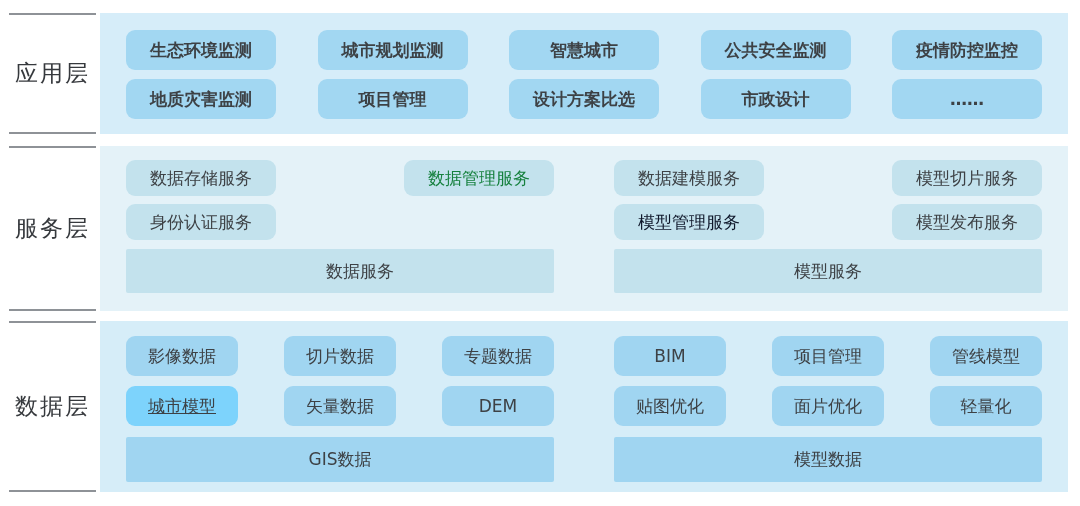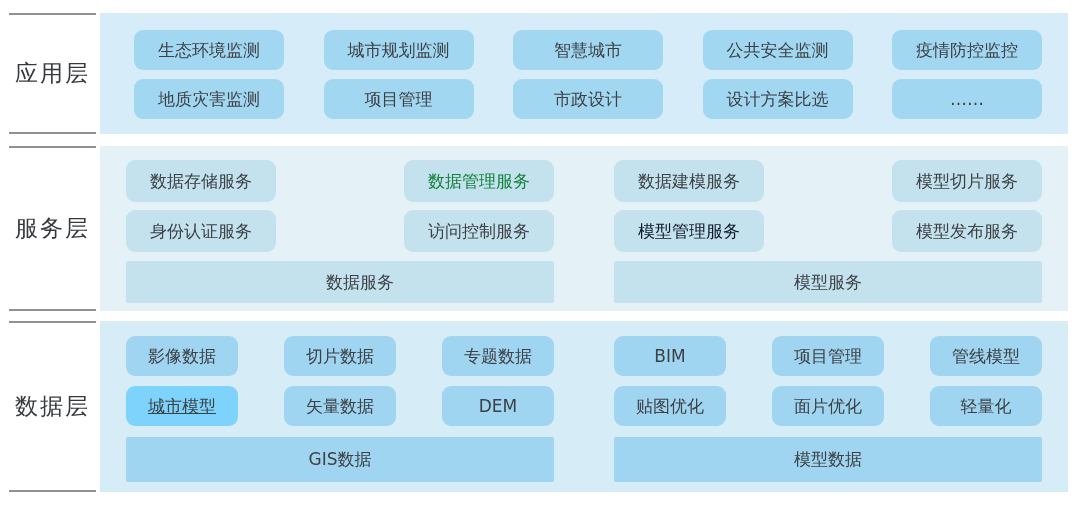--- a/index.html
+++ b/index.html
@@ -27,21 +27,21 @@
     border-top:2px solid #8e9297;
     border-bottom:2px solid #8e9297;
   }
   .panel{
     box-sizing:border-box;
     margin-left:4px;
     width:968px;
     display:flex;
     justify-content:space-between;
   }
-  .layer--application .panel{padding:17px 26px 15px 34px;}
+  .layer--application .panel{padding:17px 26px 15px 26px;font-weight:bold;}
   .layer--service .panel{padding:14px 26px 8px 26px;}
   .layer--data .panel{padding:15px 26px 10px 26px;}
 
   .group{display:flex;flex-direction:column;}
   .layer--application .group{width:916px;}
   .layer--service .group,
   .layer--data .group{width:428px;}
 
   .row{display:flex;justify-content:space-between;}
   .layer--application .row + .row{margin-top:9px;}
@@ -49,21 +49,21 @@
   .layer--data .row + .row{margin-top:10px;}
 
   .box{
     box-sizing:border-box;
     display:flex;align-items:center;justify-content:center;
     font-size:17px;
     border-radius:9px;
     white-space:nowrap;
   }
   .layer--application .box{width:150px;height:40px;}
-  .layer--service .box{width:150px;height:42px;}
+  .layer--service .box{width:150px;height:36px;}
   .layer--data .box{width:112px;height:40px;}
 
   .footer-box{
     box-sizing:border-box;
     width:100%;
     display:flex;align-items:center;justify-content:center;
     font-size:17px;
     border-radius:2px;
   }
   .layer--service .footer-box{height:44px;margin-top:9px;}
@@ -80,38 +80,37 @@
           <div class="row">
             <div class="box" style="background: rgb(162, 215, 242); color: rgb(61, 65, 69);">生态环境监测</div>
             <div class="box" style="background: rgb(162, 215, 242); color: rgb(61, 65, 69);">城市规划监测</div>
             <div class="box" style="background: rgb(162, 215, 242); color: rgb(61, 65, 69);">智慧城市</div>
             <div class="box" style="background: rgb(162, 215, 242); color: rgb(61, 65, 69);">公共安全监测</div>
             <div class="box" style="background: rgb(162, 215, 242); color: rgb(61, 65, 69);">疫情防控监控</div>
           </div>
           <div class="row">
             <div class="box" style="background: rgb(162, 215, 242); color: rgb(61, 65, 69);">地质灾害监测</div>
             <div class="box" style="background: rgb(162, 215, 242); color: rgb(61, 65, 69);">项目管理</div>
+            <div class="box" style="background: rgb(162, 215, 242); color: rgb(61, 65, 69);">设计方案比选</div>
             <div class="box" style="background: rgb(162, 215, 242); color: rgb(61, 65, 69);">市政设计</div>
-            <div class="box" style="background: rgb(162, 215, 242); color: rgb(61, 65, 69);">设计方案比选</div>
             <div class="box" style="background: rgb(162, 215, 242); color: rgb(61, 65, 69);">……</div>
           </div>
         </div>
       </div>
     </section>
     <section class="layer layer--service">
       <div class="layer-label" style="border-top-color: rgb(142, 146, 151); border-bottom-color: rgb(142, 146, 151); color: rgb(54, 57, 61);">服务层</div>
       <div class="panel" style="background: rgb(228, 242, 248);">
         <div class="group">
           <div class="row">
             <div class="box" style="background: rgb(195, 226, 237); color: rgb(61, 65, 69);">数据存储服务</div>
             <div class="box" style="background: rgb(195, 226, 237); color: #15803d;">数据管理服务</div>
           </div>
           <div class="row">
             <div class="box" style="background: rgb(195, 226, 237); color: rgb(61, 65, 69);">身份认证服务</div>
-            <div class="box" style="background: rgb(195, 226, 237); color: rgb(61, 65, 69);">访问控制服务</div>
           </div>
           <div class="footer-box" style="background: rgb(195, 226, 237); color: rgb(61, 65, 69); padding-left: 40px;">数据服务</div>
         </div>
         <div class="group">
           <div class="row">
             <div class="box" style="background: rgb(195, 226, 237); color: rgb(61, 65, 69);">数据建模服务</div>
             <div class="box" style="background: rgb(195, 226, 237); color: rgb(61, 65, 69);">模型切片服务</div>
           </div>
           <div class="row">
             <div class="box" style="background: rgb(195, 226, 237); color: #0f172a;">模型管理服务</div>

